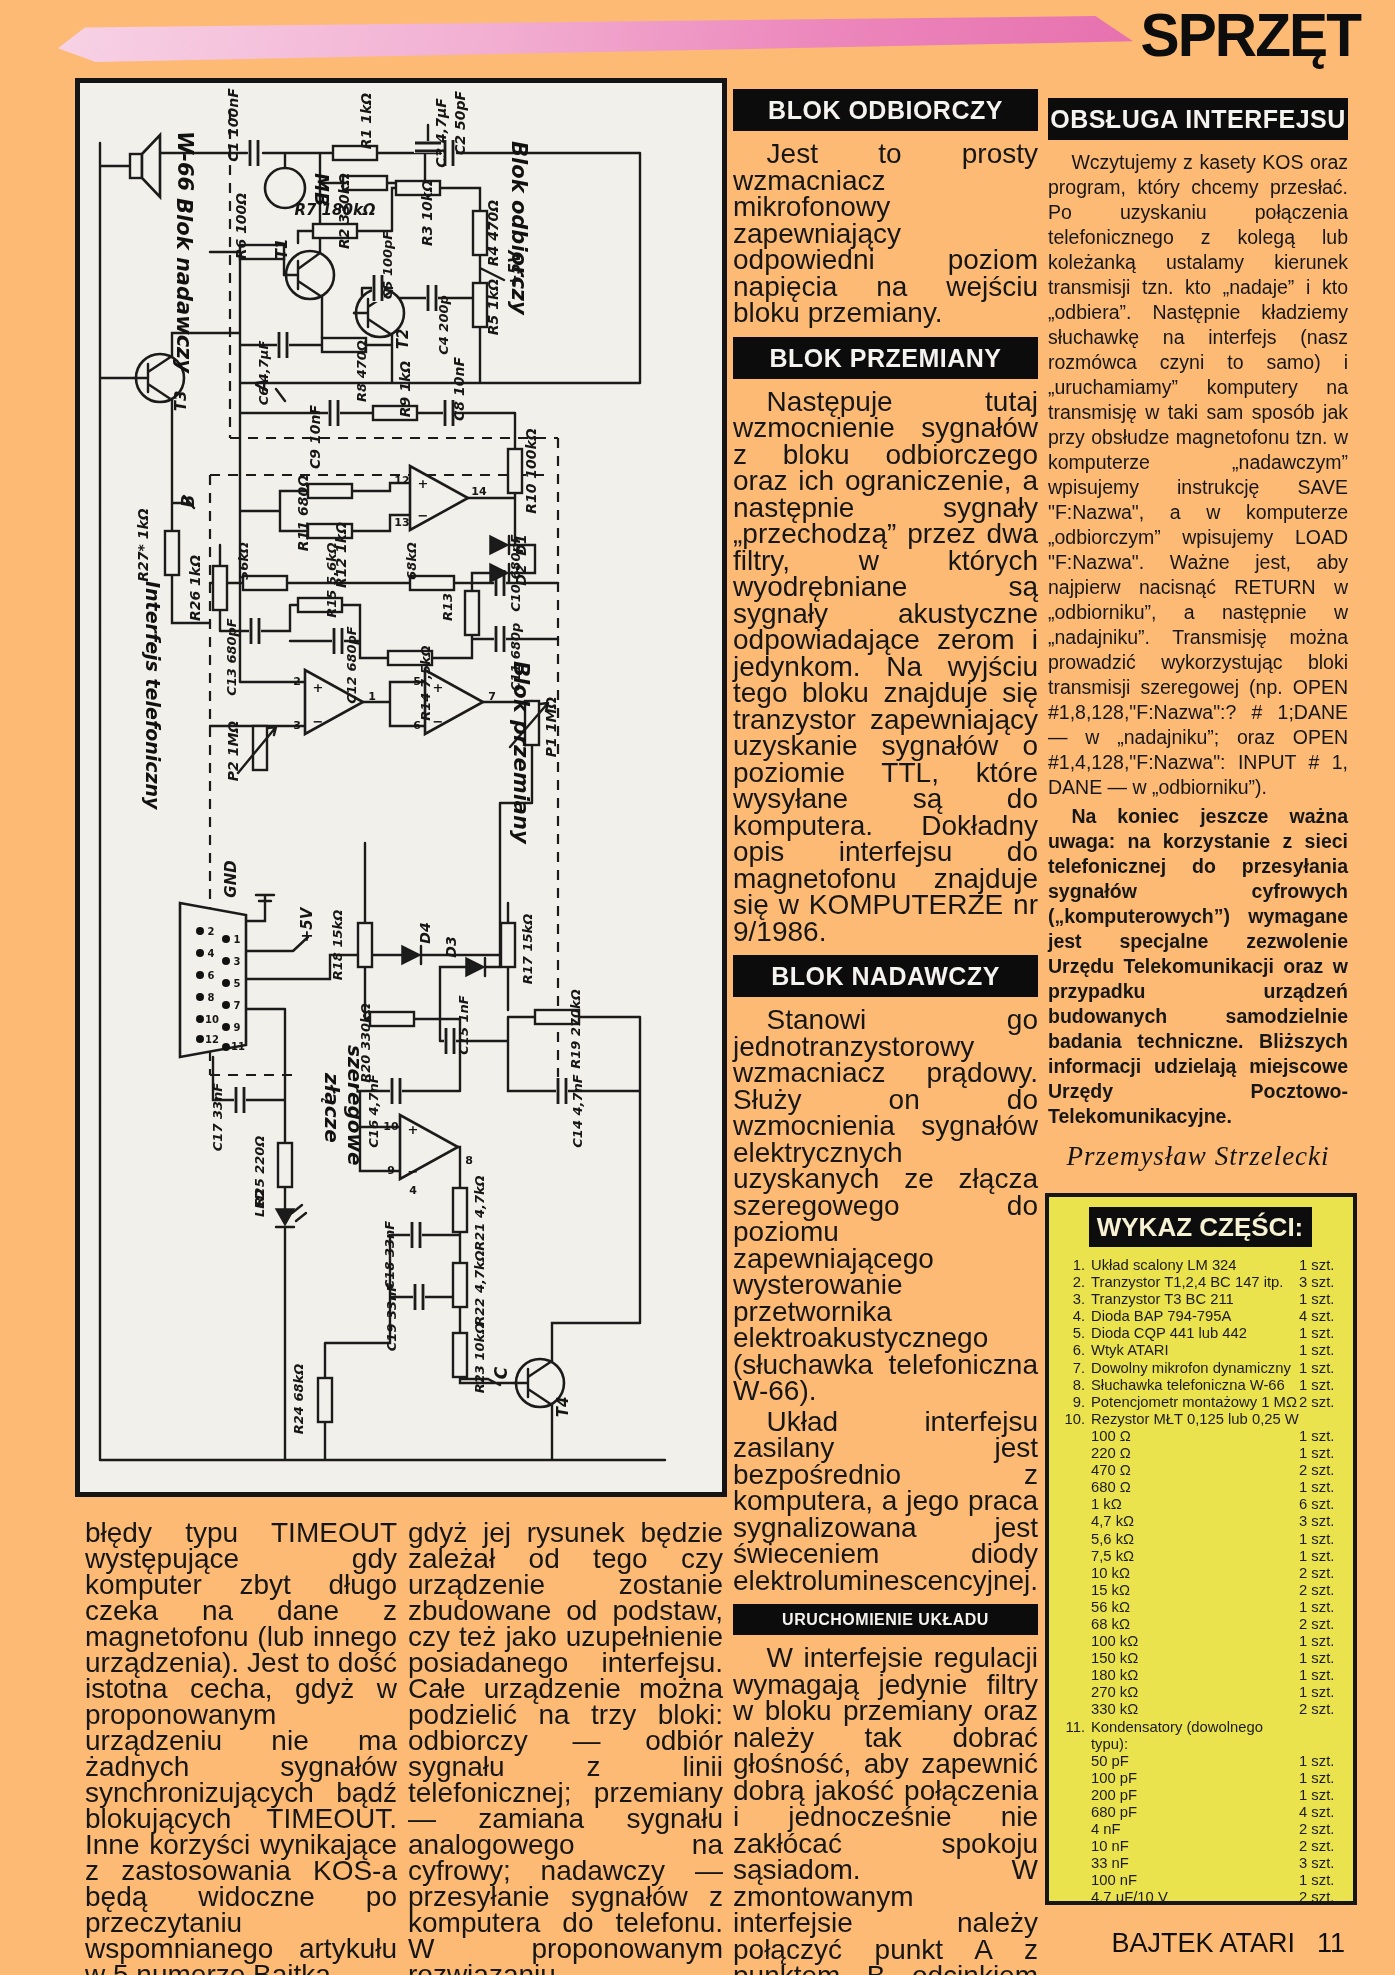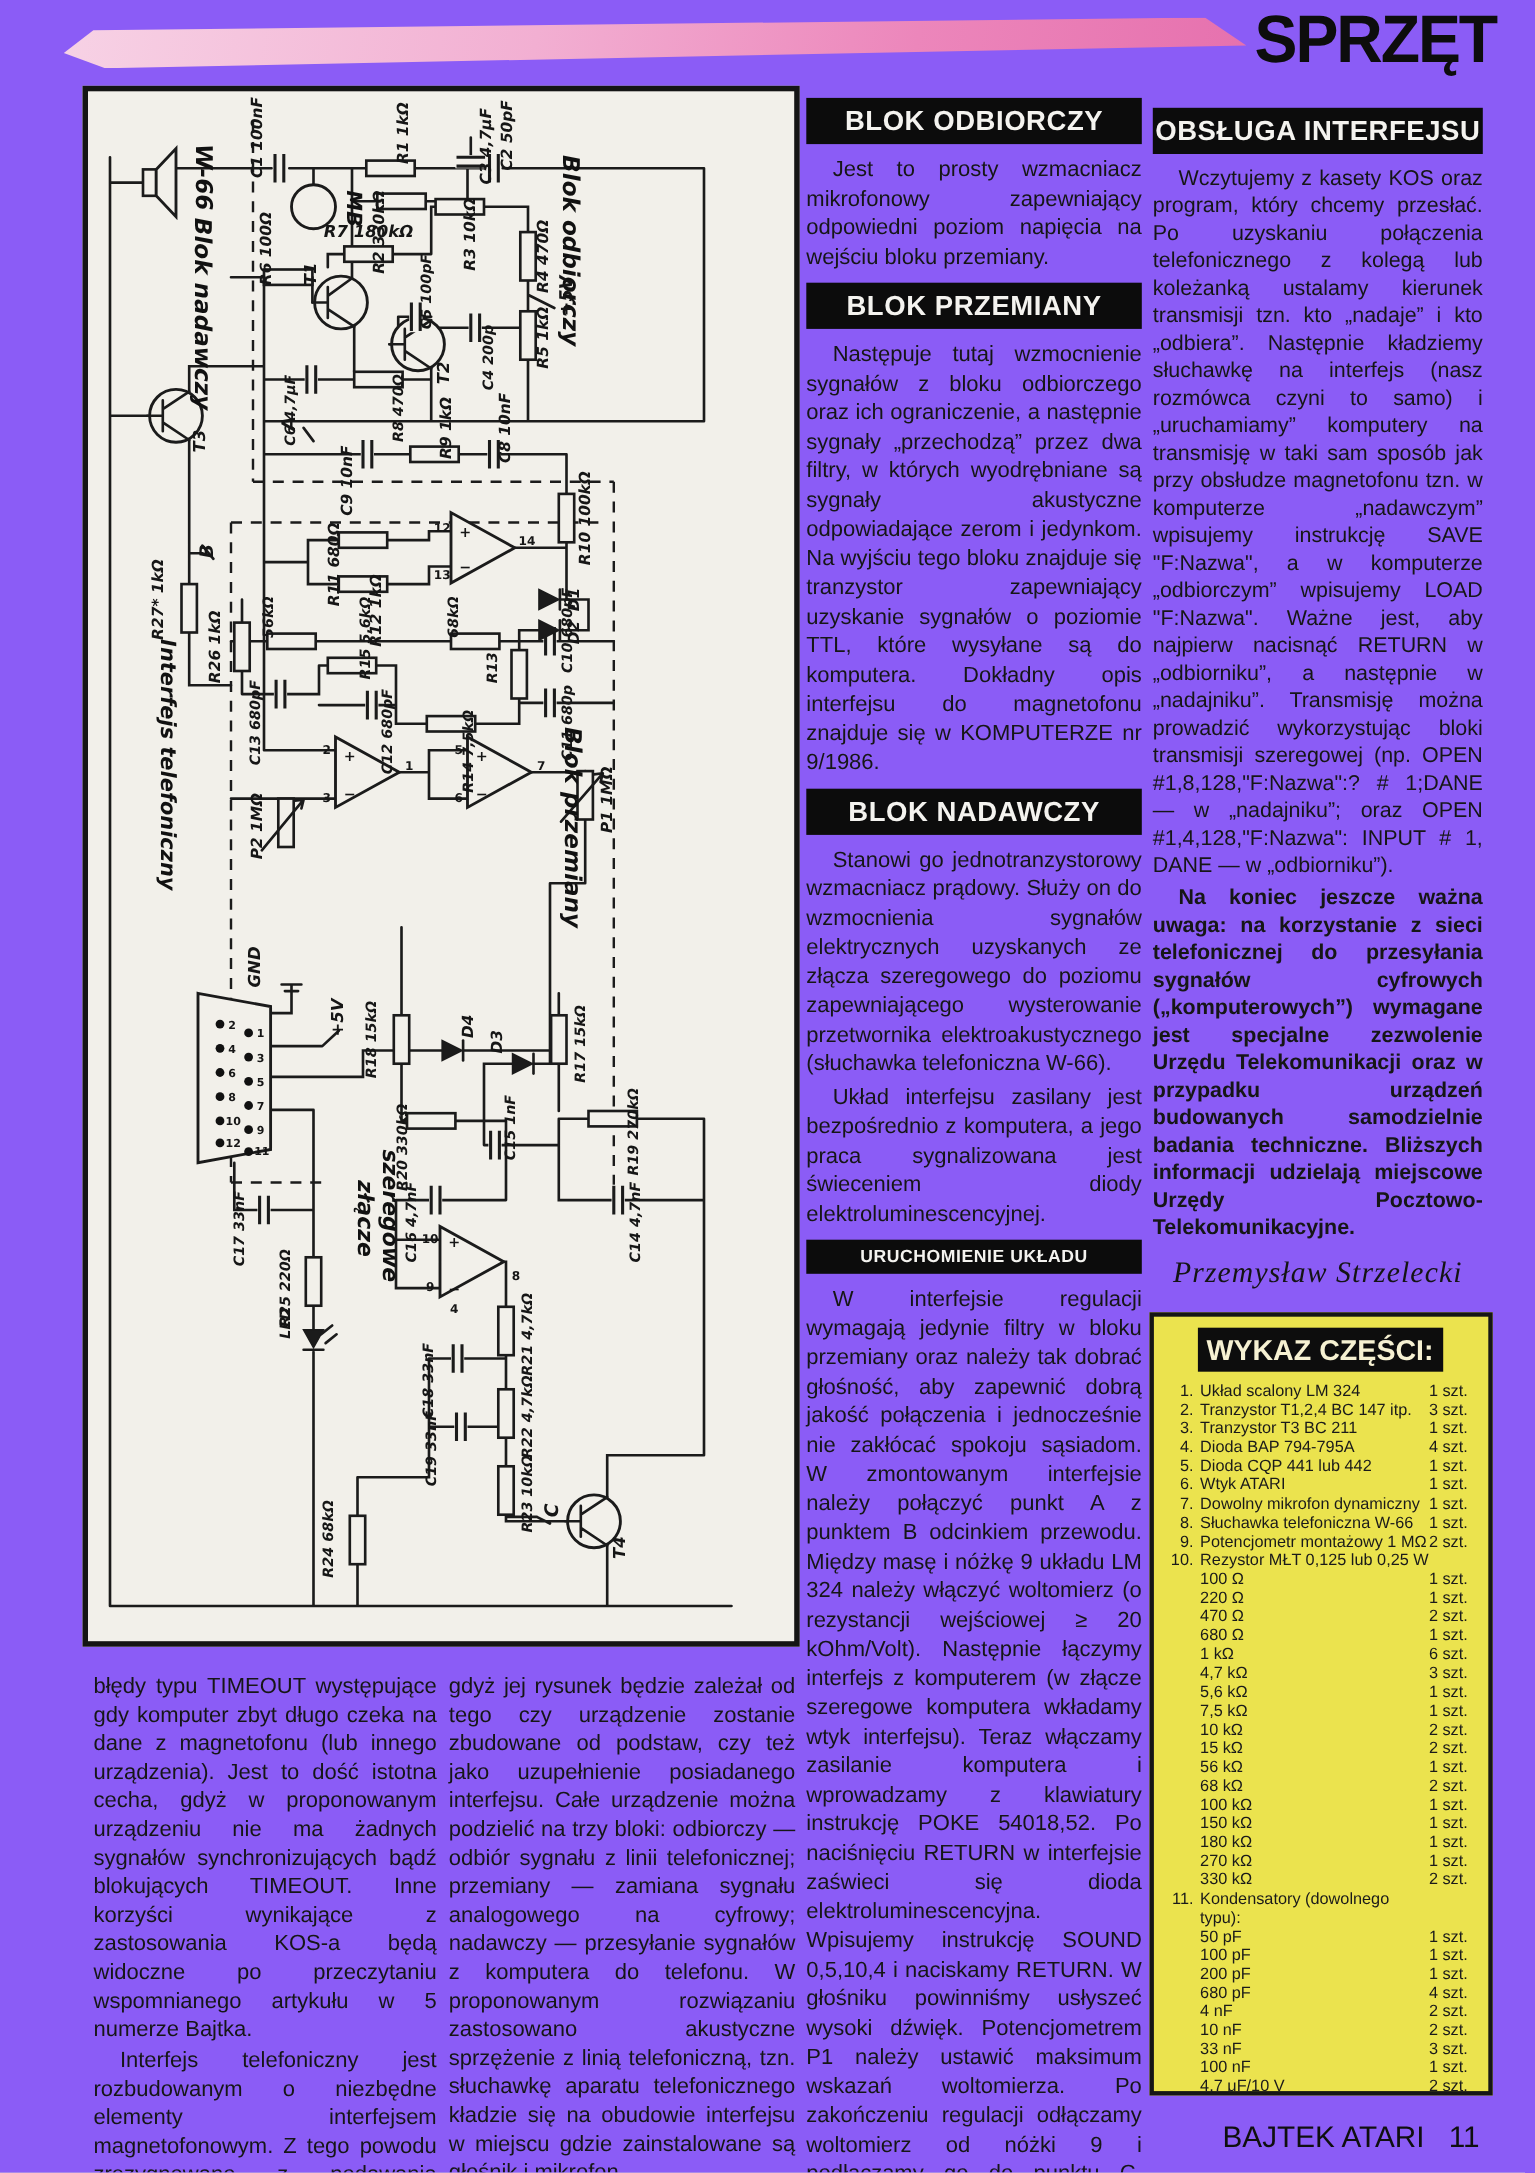--- a/index.html
+++ b/index.html
@@ -1,17 +1,17 @@
 <!DOCTYPE html>
 <html><head>
 <meta charset="utf-8">
 <style>
   html,body{margin:0;padding:0;}
   body{width:1395px;height:1975px;background:#dcdad4;font-family:"Liberation Sans",sans-serif;}
-  .page{position:relative;width:1395px;height:1975px;background:#8b5cf6;overflow:hidden;}
+  .page{position:relative;width:1395px;height:1975px;background:#fdba74;overflow:hidden;}
   
   .banner{position:absolute;left:58px;top:16px;width:1075px;height:46px;
     background:linear-gradient(100deg,#f7d2e5 0%,#f2afd2 40%,#ec86bb 72%,#e671ae 100%);
     clip-path:polygon(0 70%,2.5% 25%,96.5% 0,100% 55%,3.5% 100%);}
   .mag-title{position:absolute;left:1120px;top:0px;width:240px;text-align:right;
     font-size:61px;font-weight:800;letter-spacing:-2px;color:#0d0d0d;transform:scaleX(.96);transform-origin:right;}
   
   .panel{position:absolute;left:75px;top:78px;width:642px;height:1409px;background:#f2f0ea;border:5px solid #151515;}
   svg text{font-family:"DejaVu Sans",sans-serif;}
   .dl{font-style:italic;font-weight:600;fill:#161616;}
@@ -23,21 +23,21 @@
   .oa{fill:#f2f0ea;stroke:#1b1b1b;stroke-width:2.6;}
   .capbg{fill:#f2f0ea;stroke:none;}
   .capP{fill:none;stroke:#1b1b1b;stroke-width:2.8;}
   .dio{fill:#1b1b1b;stroke:#1b1b1b;stroke-width:1.5;}
   .dot{fill:#111;}
   
   .colmid{position:absolute;left:733px;top:85px;width:305px;}
   .colright{position:absolute;left:1048px;top:88px;width:300px;}
   .hbar{background:#0c0c0c;color:#f4f3ef;font-weight:700;font-size:25px;text-align:center;
     padding:7px 2px 6px 2px;margin:10px 0 10px 0;letter-spacing:.5px;white-space:nowrap;}
-  .para{font-size:20px;line-height:26.5px;text-align:justify;color:#161616;text-indent:1.2em;margin:0 0 4px 0;}
+  .para{font-size:28px;line-height:26.5px;text-align:justify;color:#161616;text-indent:1.2em;margin:0 0 4px 0;}
   .colright .para{font-size:19.5px;line-height:25px;}
   .noind{text-indent:0;}
   .boldpara{font-weight:700;}
   .author{font-family:"Liberation Serif",serif;font-style:italic;font-size:27px;text-align:center;
     margin-top:12px;color:#141414;letter-spacing:1px;}
   .botcol{position:absolute;top:1520px;width:312px;}
   .botcol .para{line-height:26px;margin-bottom:2px;}
   #botleft{left:85px;}
   #botright{left:408px;width:315px;}
   

